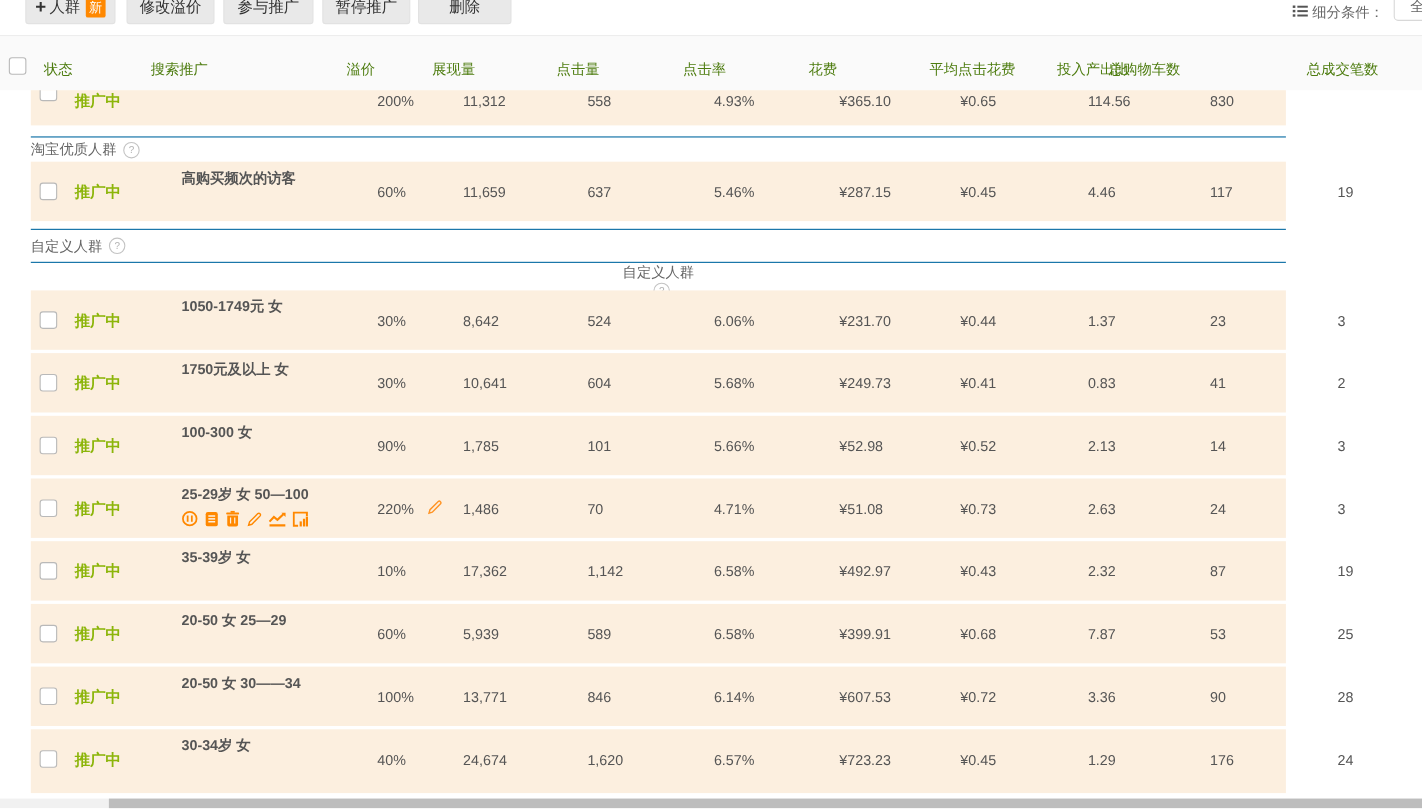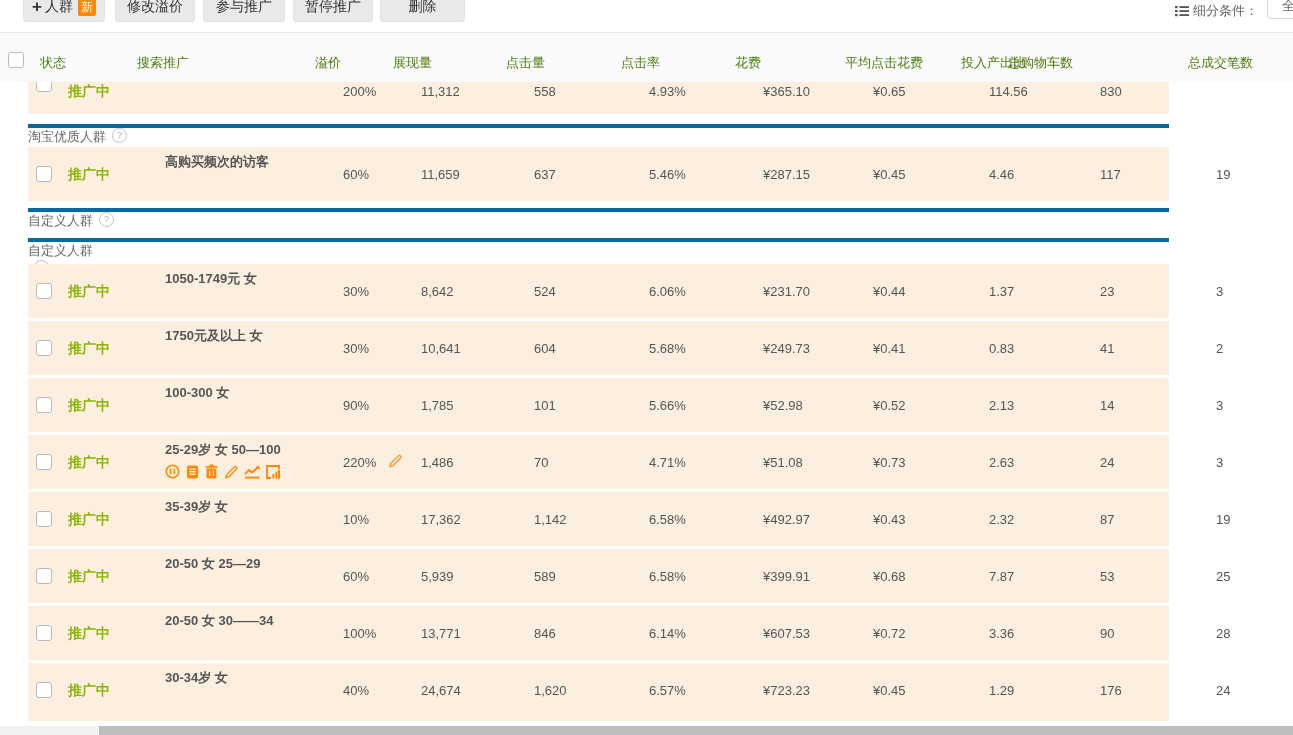--- a/index.html
+++ b/index.html
@@ -52,21 +52,21 @@
   .row.partial .cell{top:2px;}
   .row.partial .cell[data-col="status"]{top:1px;}
   .row.partial .cb{top:-6px;}
 
   .actions{position:absolute;left:137px;top:29px;display:none;align-items:center;gap:6px;}
   .row.hovered .actions{display:flex;}
   .premium-edit{position:absolute;left:360px;top:19px;display:none;cursor:pointer;}
   .row.hovered .premium-edit{display:block;}
   .aicon{display:inline-flex;cursor:pointer;}
 
-  .group-row{background:#fff;border-top:4px solid #0369a1;display:flex;
+  .group-row{background:#fff;border-top:1px solid #0369a1;display:flex;align-items:center;
              font-size:13px;color:#666;box-sizing:border-box;}
   .qmark{display:inline-block;width:13px;height:13px;border:1px solid #c3c3c3;border-radius:50%;
          color:#b3b3b3;font-size:9px;line-height:12px;text-align:center;margin-left:6px;cursor:pointer;}
 
   
   #hscroll{position:absolute;left:0;top:726px;width:1293px;height:9px;background:#f1f1f1;}
   #hscroll-thumb{position:absolute;left:99px;top:0;width:1194px;height:9px;background:#bdbdbd;cursor:pointer;}
 </style>
 </head>
 <body>

